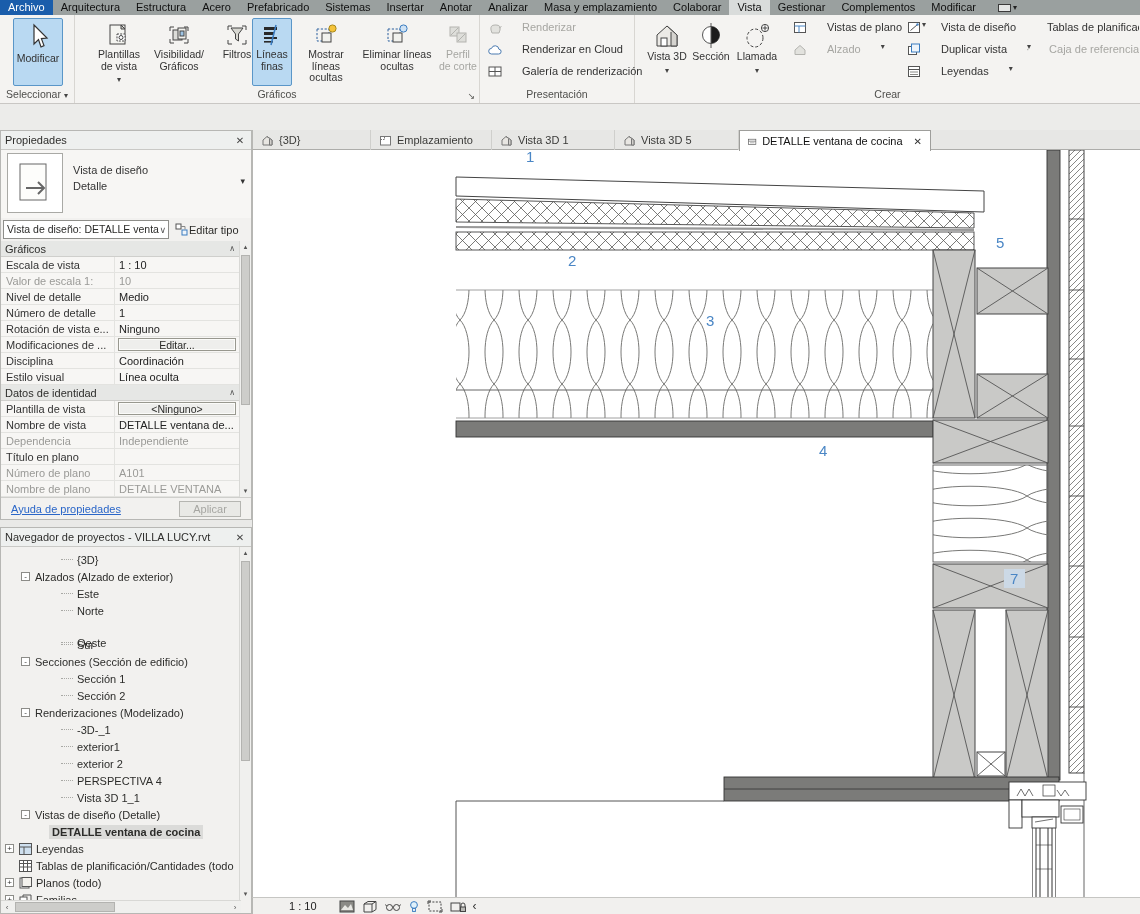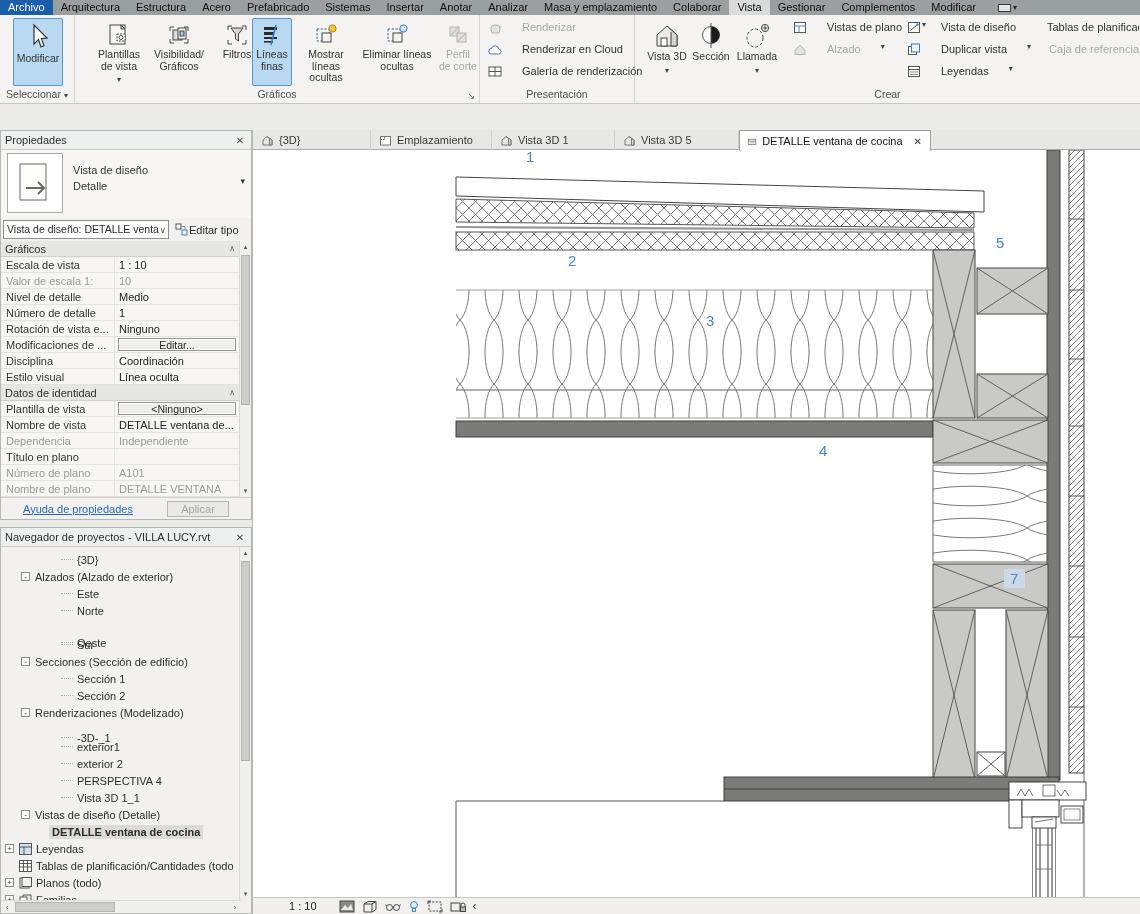--- a/index.html
+++ b/index.html
@@ -45,21 +45,21 @@
 .combo .ca{position:absolute;right:2px;top:1px;font-size:9px;color:#555}
 .editbtn{position:absolute;left:172px;top:2px;width:78px;height:19px;display:flex;align-items:center;gap:1px;padding-left:2px}
 .pgrid{position:absolute;left:0;top:110px;right:12px;height:258px;overflow:hidden;background:#f7f6f4}
 .prow{position:absolute;left:0;width:100%;height:16px;border-bottom:1px solid #e3e3e0;display:flex}
 .phead{position:absolute;left:0;width:100%;height:16px;background:#e6e7e5;border-bottom:1px solid #cfcfcc;display:flex;align-items:center;padding:0 4px;color:#2e2e2c}
 .phead .hc{margin-left:auto;font-size:8px;color:#555}
 .plab{width:114px;padding:2px 0 0 5px;border-right:1px solid #e3e3e0;white-space:nowrap;overflow:hidden;color:#333}
 .pval{flex:1;padding:2px 0 0 4px;white-space:nowrap;overflow:hidden;color:#222}
 .pval.mut{color:#9a9a97}
 .vbtn{flex:1;margin:1px 3px;border:1px solid #98988f;background:#eeeeec;text-align:center;line-height:12px;height:13px;font-size:10.5px;box-shadow:inset 0 0 0 1px #fbfbf9}
-.pfoot{position:absolute;left:0;bottom:0;width:100%;height:22px;border-top:1px solid #cfcfcc;display:flex;align-items:center;padding:0 22px;background:#f2f1ef}
+.pfoot{position:absolute;left:0;bottom:0;width:100%;height:22px;border-top:1px solid #cfcfcc;display:flex;align-items:center;padding:0 10px;background:#f2f1ef}
 .plink{color:#2a66c8;text-decoration:underline}
 .applybtn{margin-left:auto;width:62px;height:16px;border:1px solid #b5b5b1;background:#e9e9e6;color:#a6a6a2;text-align:center;line-height:15px}
 .vscroll{position:absolute;right:0;width:12px;background:#f0f0ee;border-left:1px solid #d8d8d5}
 .vscroll .ar{position:absolute;left:0;width:100%;height:12px;text-align:center;font-size:7px;color:#555;line-height:12px}
 .vscroll .th{position:absolute;left:1px;width:9px;background:#cdcdca;border:1px solid #b3b3b0}
 
 .trow{position:absolute;left:0;height:17px;display:flex;align-items:center;white-space:nowrap}
 .trow .lbl{color:#2c2c2a}
 .trow.active .lbl{font-weight:bold;background:#dbdbd9;padding:1px 3px}
 .texp{width:9px;height:9px;border:1px solid #8c8c88;background:#fff;font-size:8px;line-height:7px;text-align:center;color:#333;margin-right:5px;flex:none}
@@ -445,21 +445,21 @@
       <span class="lbl">Sección 1</span>
     </div>
   <div class="trow" style="top:159px;left:60px">
       <span class="tdash"></span>
       <span class="lbl">Sección 2</span>
     </div>
   <div class="trow" style="top:176px;left:20px">
       <span class="texp">-</span>
       <span class="lbl">Renderizaciones (Modelizado)</span>
     </div>
-  <div class="trow" style="top:201px;left:60px">
+  <div class="trow" style="top:193px;left:60px">
       <span class="tdash"></span>
       <span class="lbl">-3D-_1</span>
     </div>
   <div class="trow" style="top:210px;left:60px">
       <span class="tdash"></span>
       <span class="lbl">exterior1</span>
     </div>
   <div class="trow" style="top:227px;left:60px">
       <span class="tdash"></span>
       <span class="lbl">exterior 2</span>

